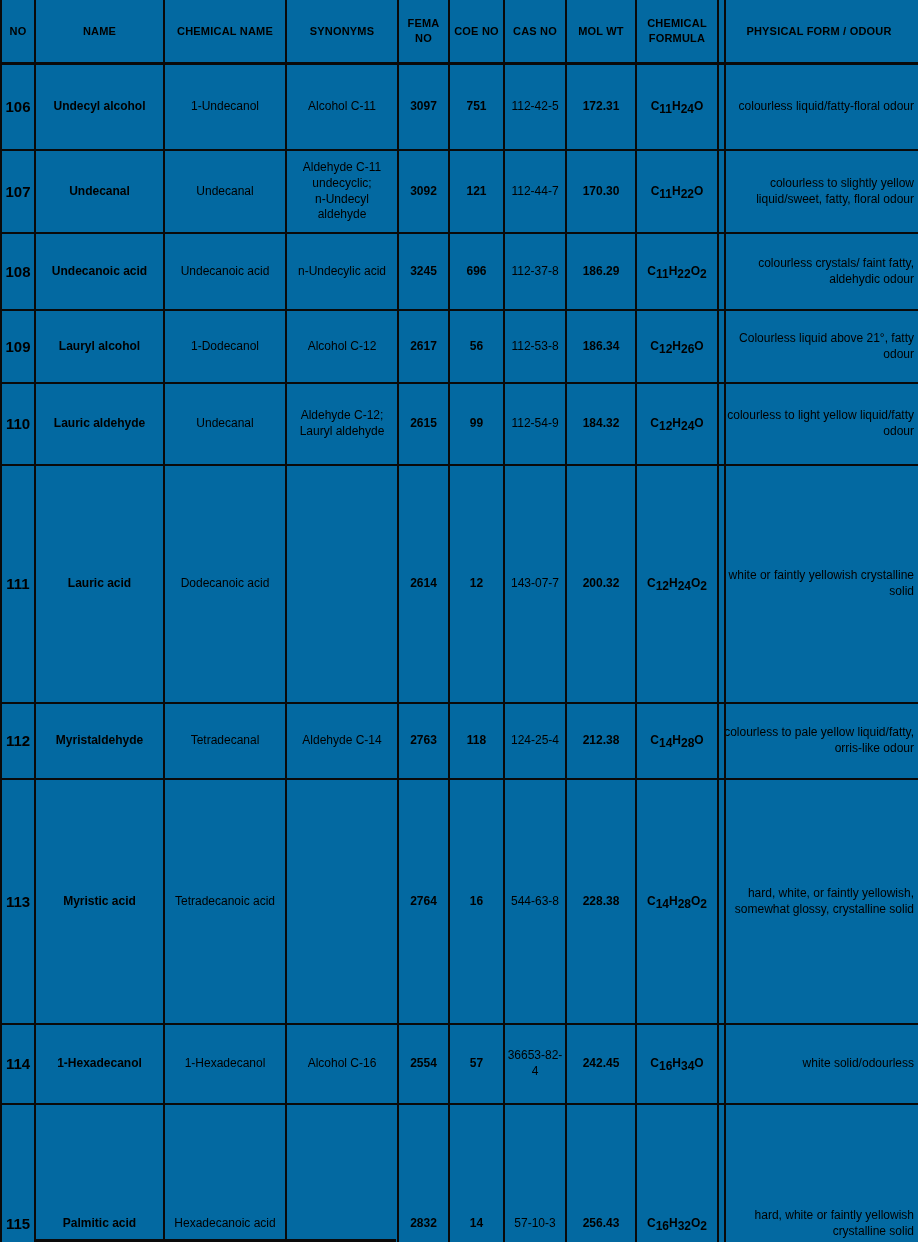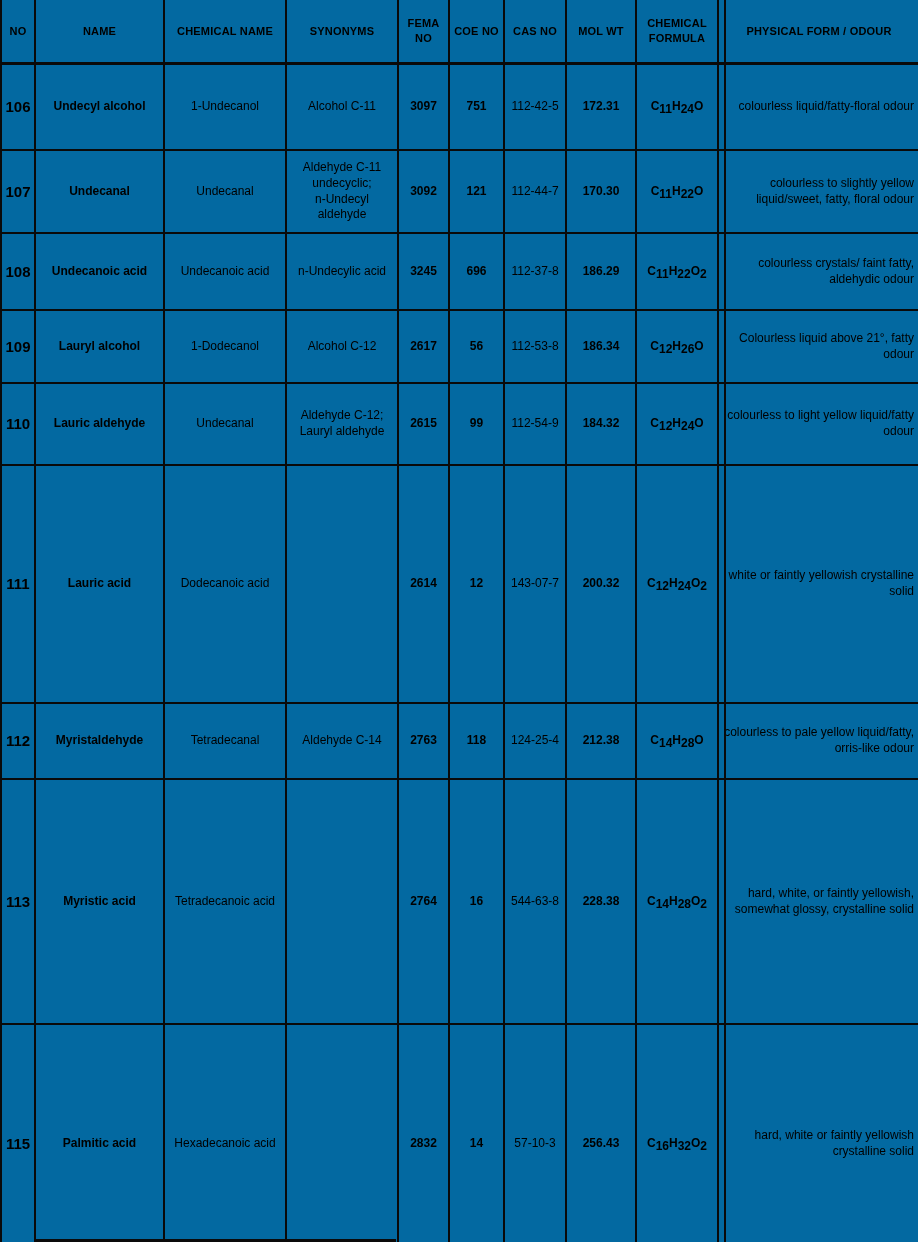--- a/index.html
+++ b/index.html
@@ -202,20 +202,32 @@
         <td class="c-name">Myristic acid</td>
         <td class="c-chem">Tetradecanoic acid</td>
         <td class="c-syn"></td>
         <td class="c-fema">2764</td>
         <td class="c-coe">16</td>
         <td class="c-cas">544-63-8</td>
         <td class="c-molwt">228.38</td>
         <td class="c-formula">C<sub>14</sub>H<sub>28</sub>O<sub>2</sub></td>
         <td class="c-phys">hard, white, or faintly yellowish, somewhat glossy, crystalline solid</td>
       </tr>
+      <tr style="height:80px">
+        <td class="c-no">114</td>
+        <td class="c-name">1-Hexadecanol</td>
+        <td class="c-chem">1-Hexadecanol</td>
+        <td class="c-syn">Alcohol C-16</td>
+        <td class="c-fema">2554</td>
+        <td class="c-coe">57</td>
+        <td class="c-cas">36653-82-4</td>
+        <td class="c-molwt">242.45</td>
+        <td class="c-formula">C<sub>16</sub>H<sub>34</sub>O</td>
+        <td class="c-phys">white solid/odourless</td>
+      </tr>
       <tr style="height:240px">
         <td class="c-no">115</td>
         <td class="c-name">Palmitic acid</td>
         <td class="c-chem">Hexadecanoic acid</td>
         <td class="c-syn"></td>
         <td class="c-fema">2832</td>
         <td class="c-coe">14</td>
         <td class="c-cas">57-10-3</td>
         <td class="c-molwt">256.43</td>
         <td class="c-formula">C<sub>16</sub>H<sub>32</sub>O<sub>2</sub></td>

